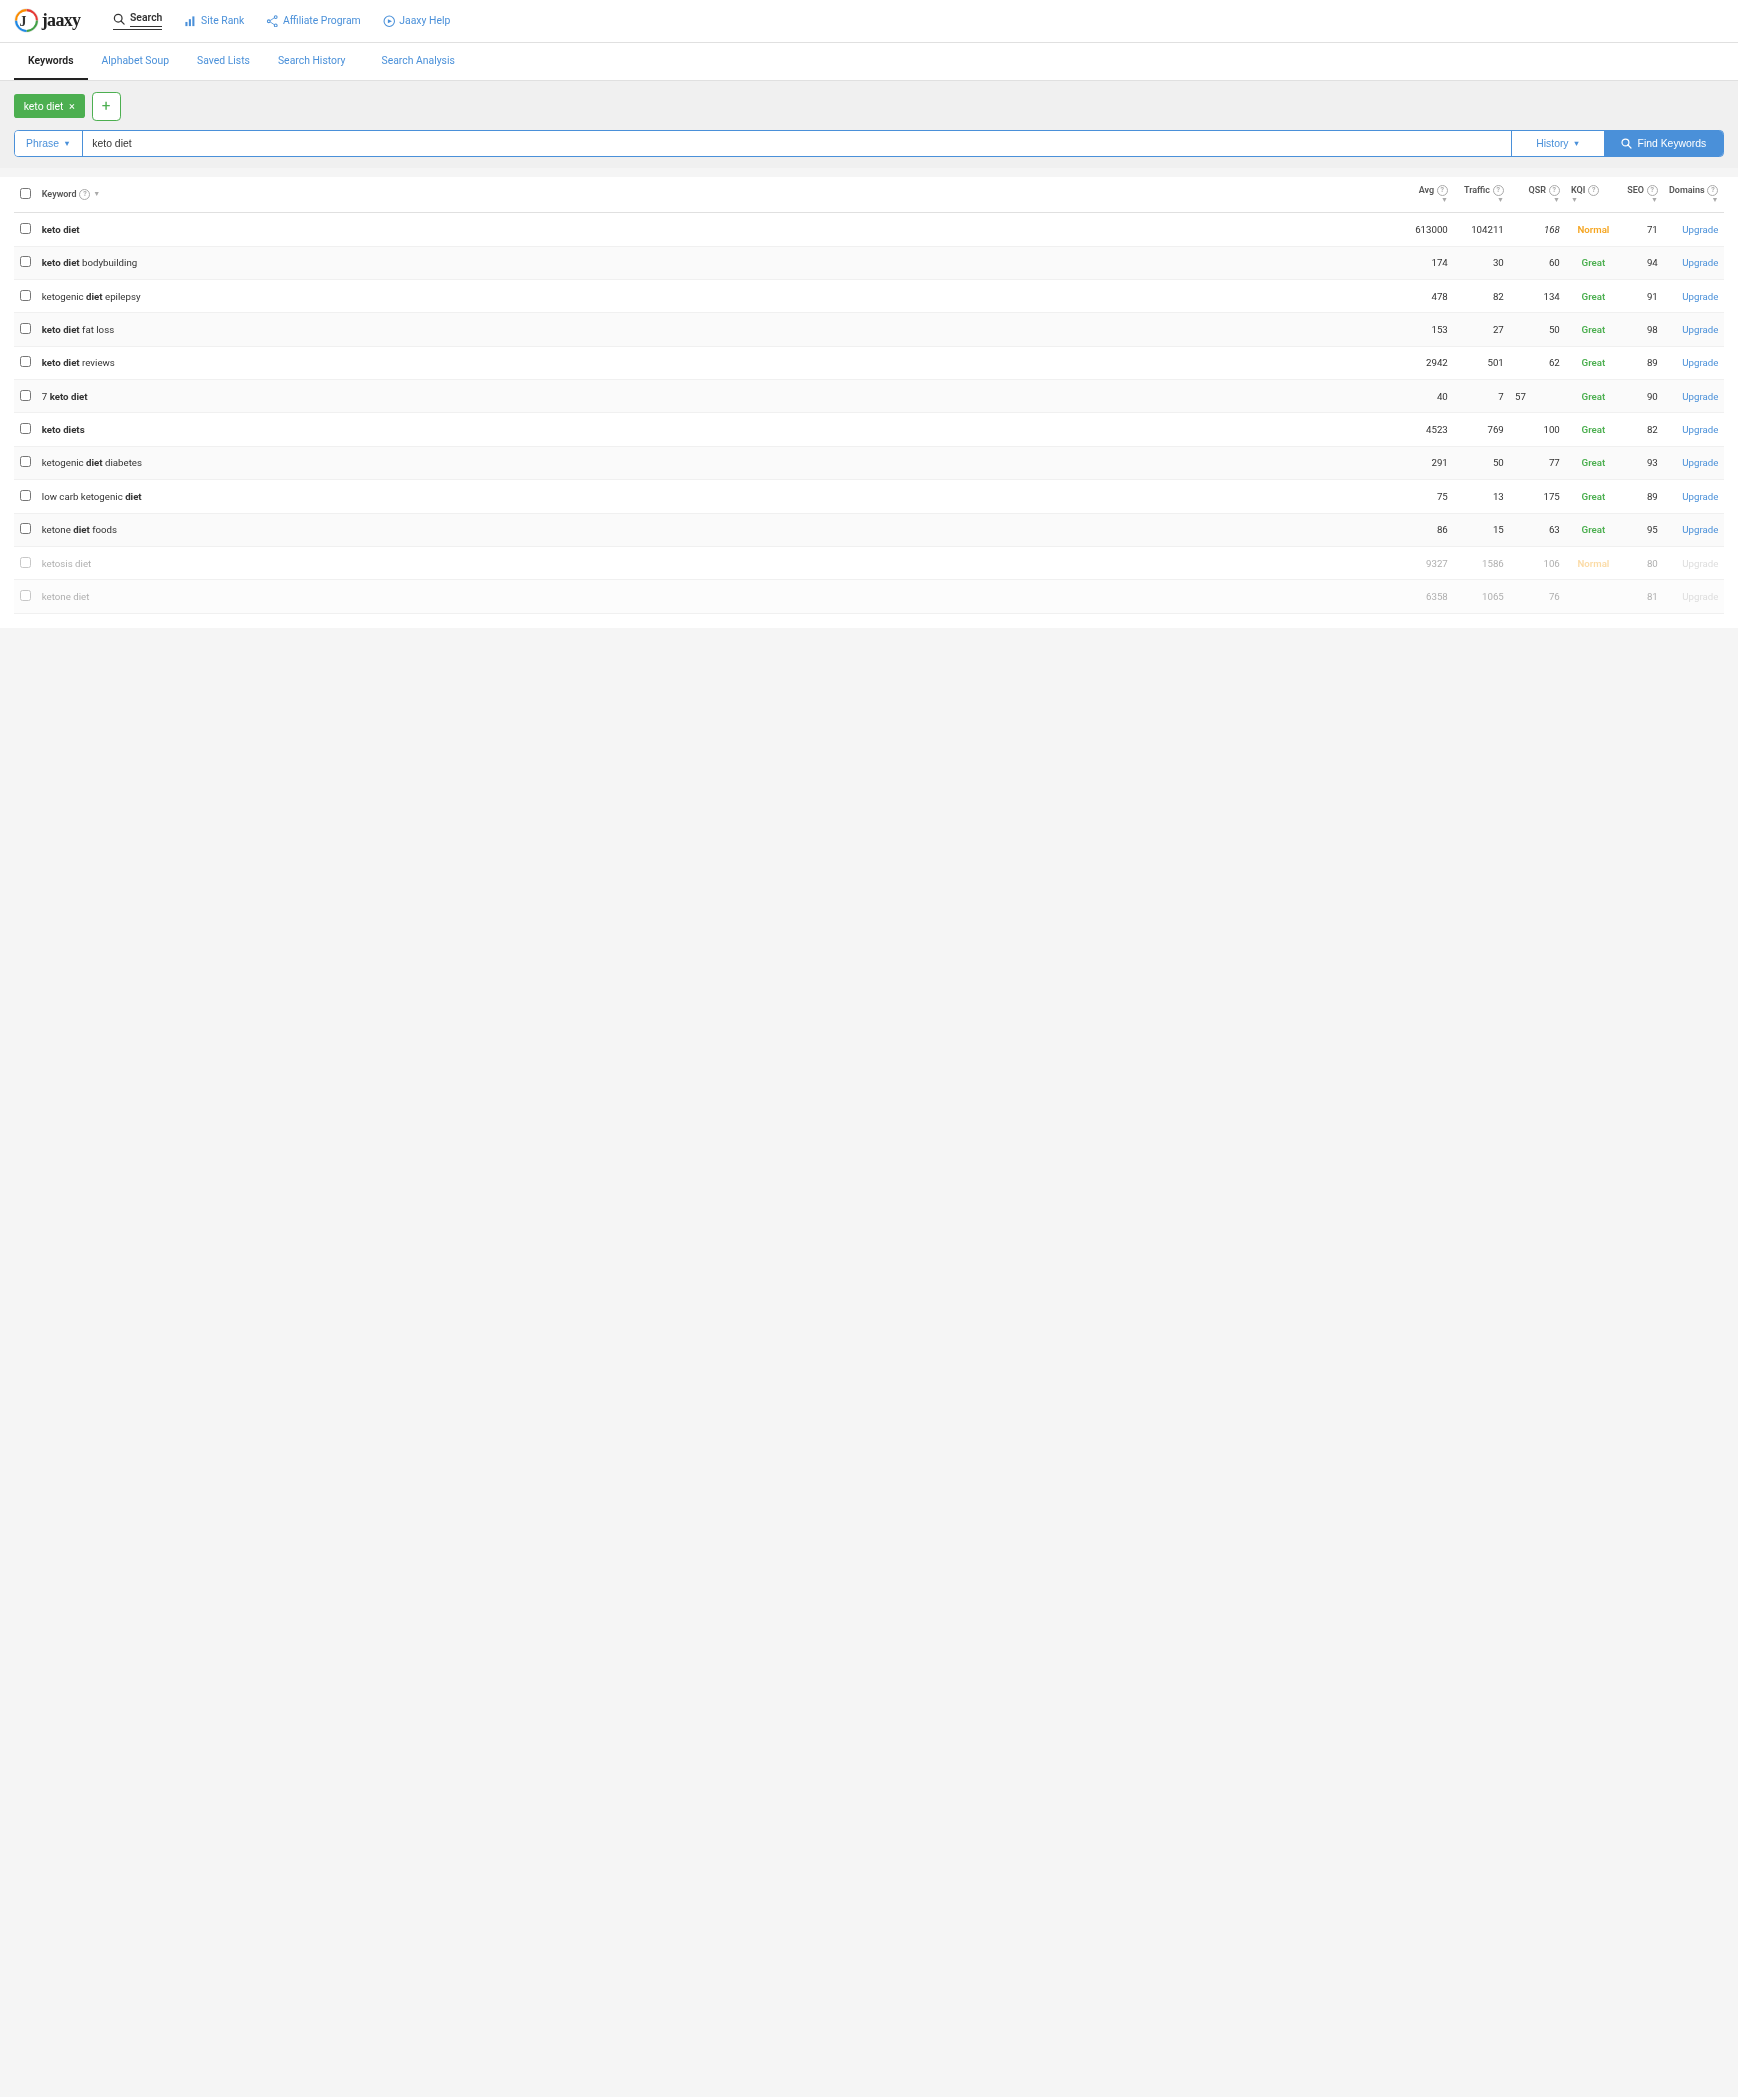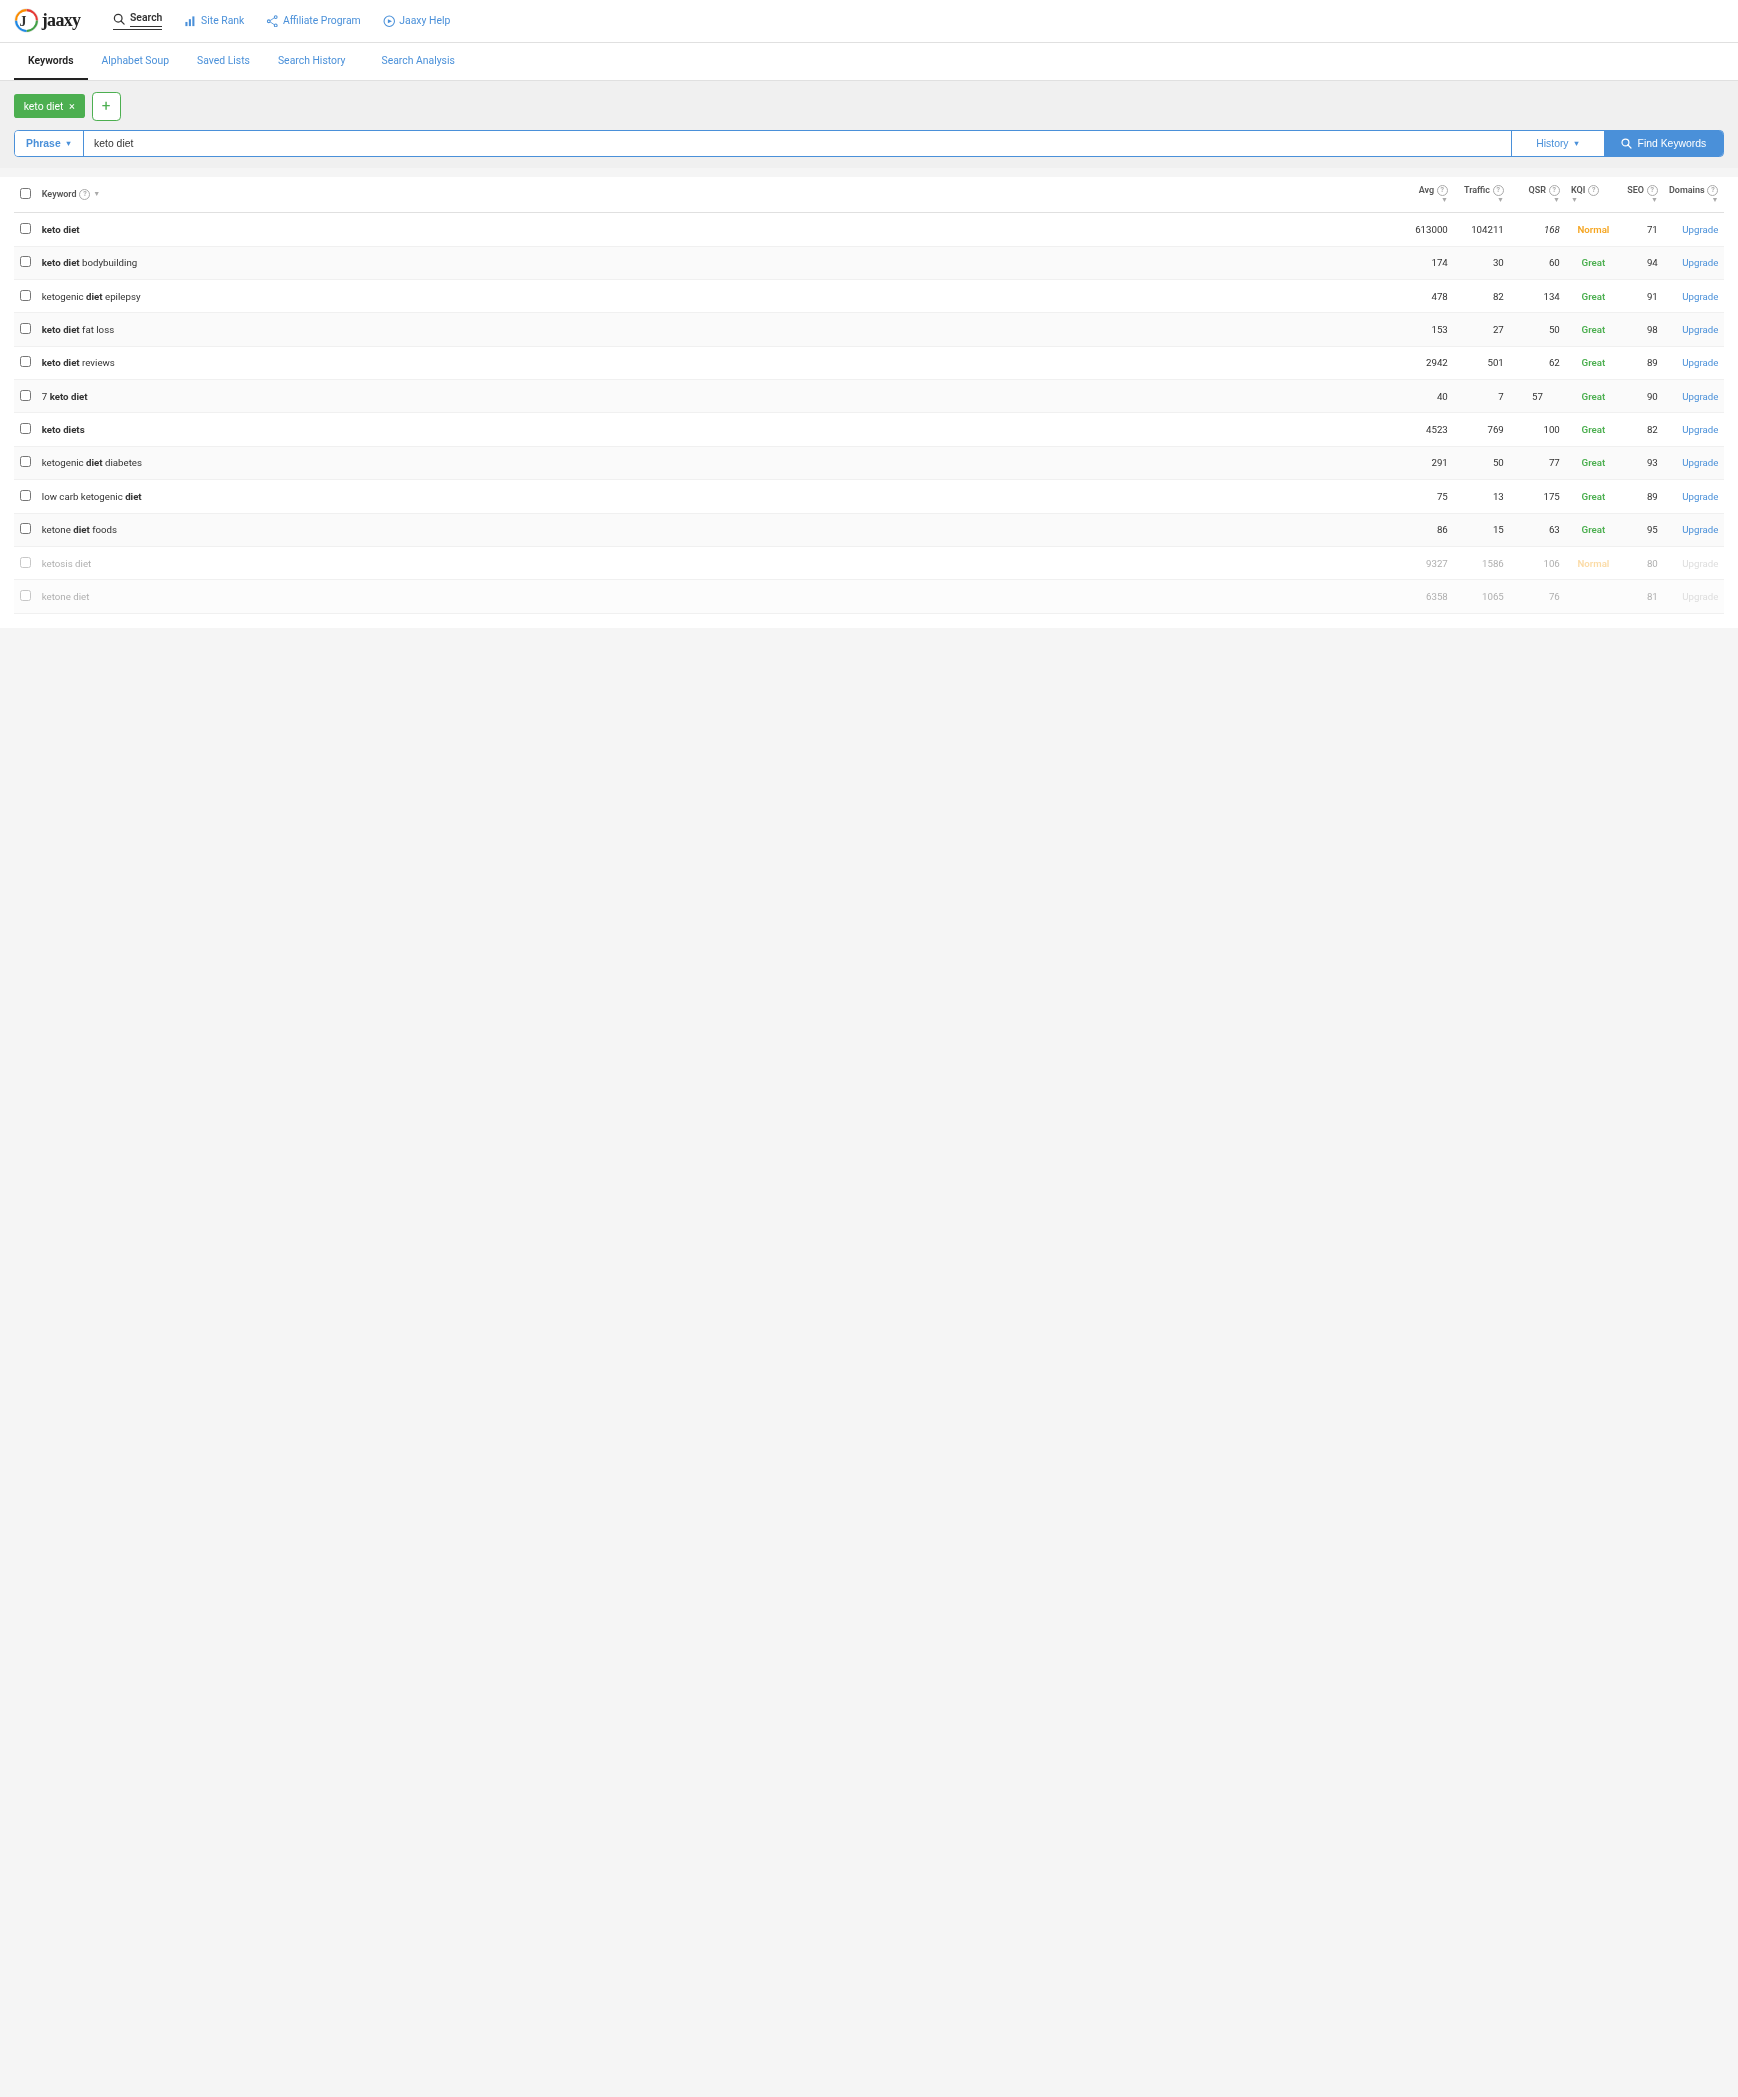--- a/index.html
+++ b/index.html
@@ -20,21 +20,21 @@
 
     
     .search-area { background: #f0f0f0; padding: 11px 14px; }
     .tag-row { display: flex; align-items: center; gap: 7px; margin-bottom: 9.7px; }
     .tag { background: #4caf50; color: #fff; padding: 5.6px 9.7px; border-radius: 2.8px; font-size: 10.4px; display: flex; align-items: center; gap: 5.6px; }
     .tag-close { cursor: pointer; font-size: 11px; }
     .add-btn { width: 29px; height: 29px; border: 1.4px solid #4caf50; border-radius: 4.2px; display: flex; align-items: center; justify-content: center; cursor: pointer; background: #fff; color: #4caf50; font-size: 15.3px; }
 
     
     .search-bar { display: flex; border: 1px solid #4a90d9; border-radius: 4.2px; overflow: hidden; background: #fff; }
-    .phrase-btn { padding: 7px 11px; background: #fff; border: none; border-right: 1px solid #4a90d9; cursor: pointer; color: #4a90d9; font-size: 10.4px; display: flex; align-items: center; gap: 4.2px; white-space: nowrap; font-weight: bold; }
+    .phrase-btn { padding: 7px 11px; background: #fff; border: none; border-right: 1px solid #4a90d9; cursor: pointer; color: #4a90d9; font-size: 10.4px; display: flex; align-items: center; gap: 4.2px; white-space: nowrap; }
     .search-input { flex: 1; border: none; outline: none; padding: 7px 9.7px; font-size: 10.4px; color: #333; }
     .history-btn { padding: 7px 24px; background: #fff; border: none; border-left: 1px solid #4a90d9; cursor: pointer; color: #4a90d9; font-size: 10.4px; display: flex; align-items: center; gap: 4.2px; white-space: nowrap; }
     .find-btn { background: #4a90d9; color: #fff; border: none; padding: 7px 16.7px; font-size: 10.4px; cursor: pointer; display: flex; align-items: center; gap: 5.6px; white-space: nowrap; }
 
     
     .table-container { background: #fff; margin: 0; padding: 0 14px 14px; }
     .results-table { width: 100%; border-collapse: collapse; margin-top: 8.3px; }
     .results-table th { text-align: left; padding: 8.3px 5.6px; color: #555; font-weight: 600; font-size: 9px; border-bottom: 0.7px solid #e0e0e0; white-space: nowrap; }
     .results-table td { padding: 9.7px 5.6px; font-size: 9.7px; border-bottom: 0.7px solid #f0f0f0; vertical-align: middle; }
     .results-table tr:nth-child(even) td { background: #fafafa; }
@@ -275,21 +275,21 @@
     <td class="col-seo" style="text-align:right;">89</td>
     <td class="col-domains" style="text-align:right;"><span class="upgrade-link">Upgrade</span></td>
   </tr>
         <tr>
     <td class="col-check">
       <input type="checkbox" style="">
     </td>
     <td class="col-keyword">7 <strong>keto</strong> <strong>diet</strong></td>
     <td class="col-num" style="text-align:right;">40</td>
     <td class="col-num" style="text-align:right;">7</td>
-    <td class="col-num" style="text-align:center;">57</td>
+    <td class="col-num" style="text-align:left;">57</td>
     <td class="col-kqi" style="text-align:center;"><span class="kqi-great">Great</span></td>
     <td class="col-seo" style="text-align:right;">90</td>
     <td class="col-domains" style="text-align:right;"><span class="upgrade-link">Upgrade</span></td>
   </tr>
         <tr>
     <td class="col-check">
       <input type="checkbox" style="">
     </td>
     <td class="col-keyword"><strong>keto</strong> <strong>diets</strong></td>
     <td class="col-num" style="text-align:right;">4523</td>

